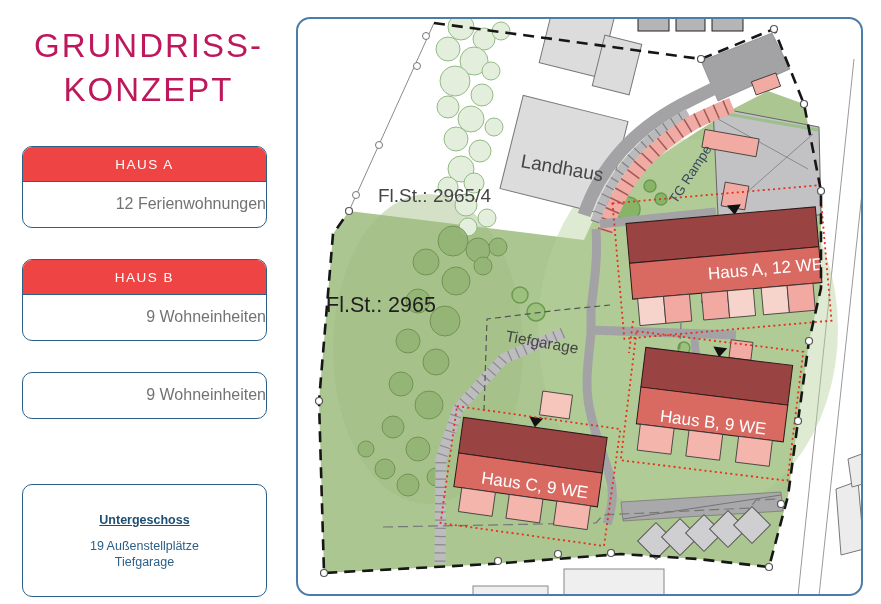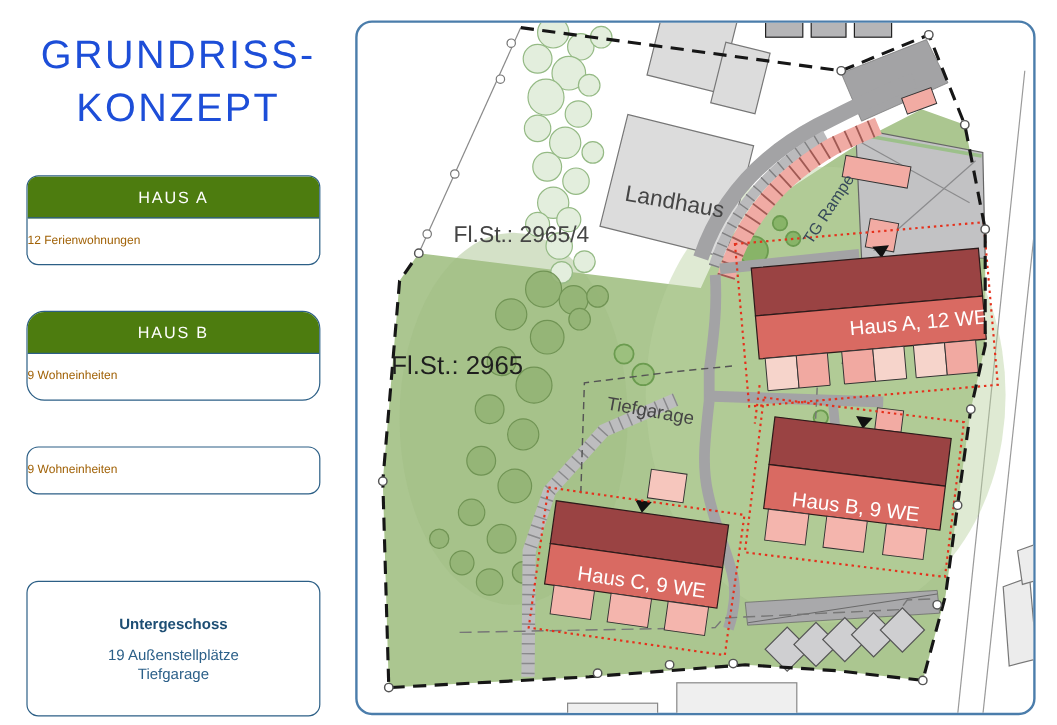--- a/index.html
+++ b/index.html
@@ -4,43 +4,43 @@
 <style>
   html,body{margin:0;padding:0;}
   body{
     width:881px;height:604px;position:relative;background:#ffffff;
     font-family:"Liberation Sans",sans-serif;overflow:hidden;
   }
   
   .sidebar{position:absolute;left:0;top:0;width:297px;height:604px;}
   .title{
     position:absolute;top:24px;left:0;width:297px;text-align:center;
-    color:#1d4ed8;font-size:33px;letter-spacing:2px;font-weight:400;line-height:1.32;
+    color:#be185d;font-size:33px;letter-spacing:2px;font-weight:400;line-height:1.32;
   }
   .card{
     position:absolute;left:22px;width:245px;background:#fff;
     border:1.5px solid #2c5f86;border-radius:10px;overflow:hidden;
     box-sizing:border-box;
   }
   .card-header{
-    background:#4d7c0f;color:#ffffff;text-align:center;
+    background:#ef4444;color:#ffffff;text-align:center;
     font-size:13.5px;letter-spacing:1.5px;padding:10px 0 9px 0;
     border-bottom:1.5px solid #2c5f86;
   }
   .card-body{
-    color:#a16207;text-align:left;font-size:10px;padding:13px 0 14px 0;
-  }
-  .card-a{top:146px;} .card-b{top:259px;border-radius:15px;} .card-c{top:372px;}
+    color:#737373;text-align:right;font-size:16px;padding:13px 0 14px 0;
+  }
+  .card-a{top:146px;} .card-b{top:259px;} .card-c{top:372px;}
   .info-card{
     position:absolute;left:22px;top:484px;width:245px;height:113px;
     border:1.5px solid #2c5f86;border-radius:10px;background:#fff;
     box-sizing:border-box;text-align:center;color:#2c6089;font-size:12.5px;
     display:flex;flex-direction:column;justify-content:center;gap:2px;
   }
-  .info-card .bold{font-weight:bold;color:#1d4e74;}
+  .info-card .bold{font-weight:bold;color:#1d4e74;text-decoration:underline;}
   .info-gap{height:8px;}
   
   .map{
     position:absolute;left:296px;top:17px;width:567px;height:579px;
     border:2px solid #4b7dab;border-radius:14px;overflow:hidden;
     box-sizing:border-box;background:#ffffff;
   }
   .map svg{display:block;}
   text{font-family:"Liberation Sans",sans-serif;}
   .haus-label{fill:#ffffff;font-size:17px;}

